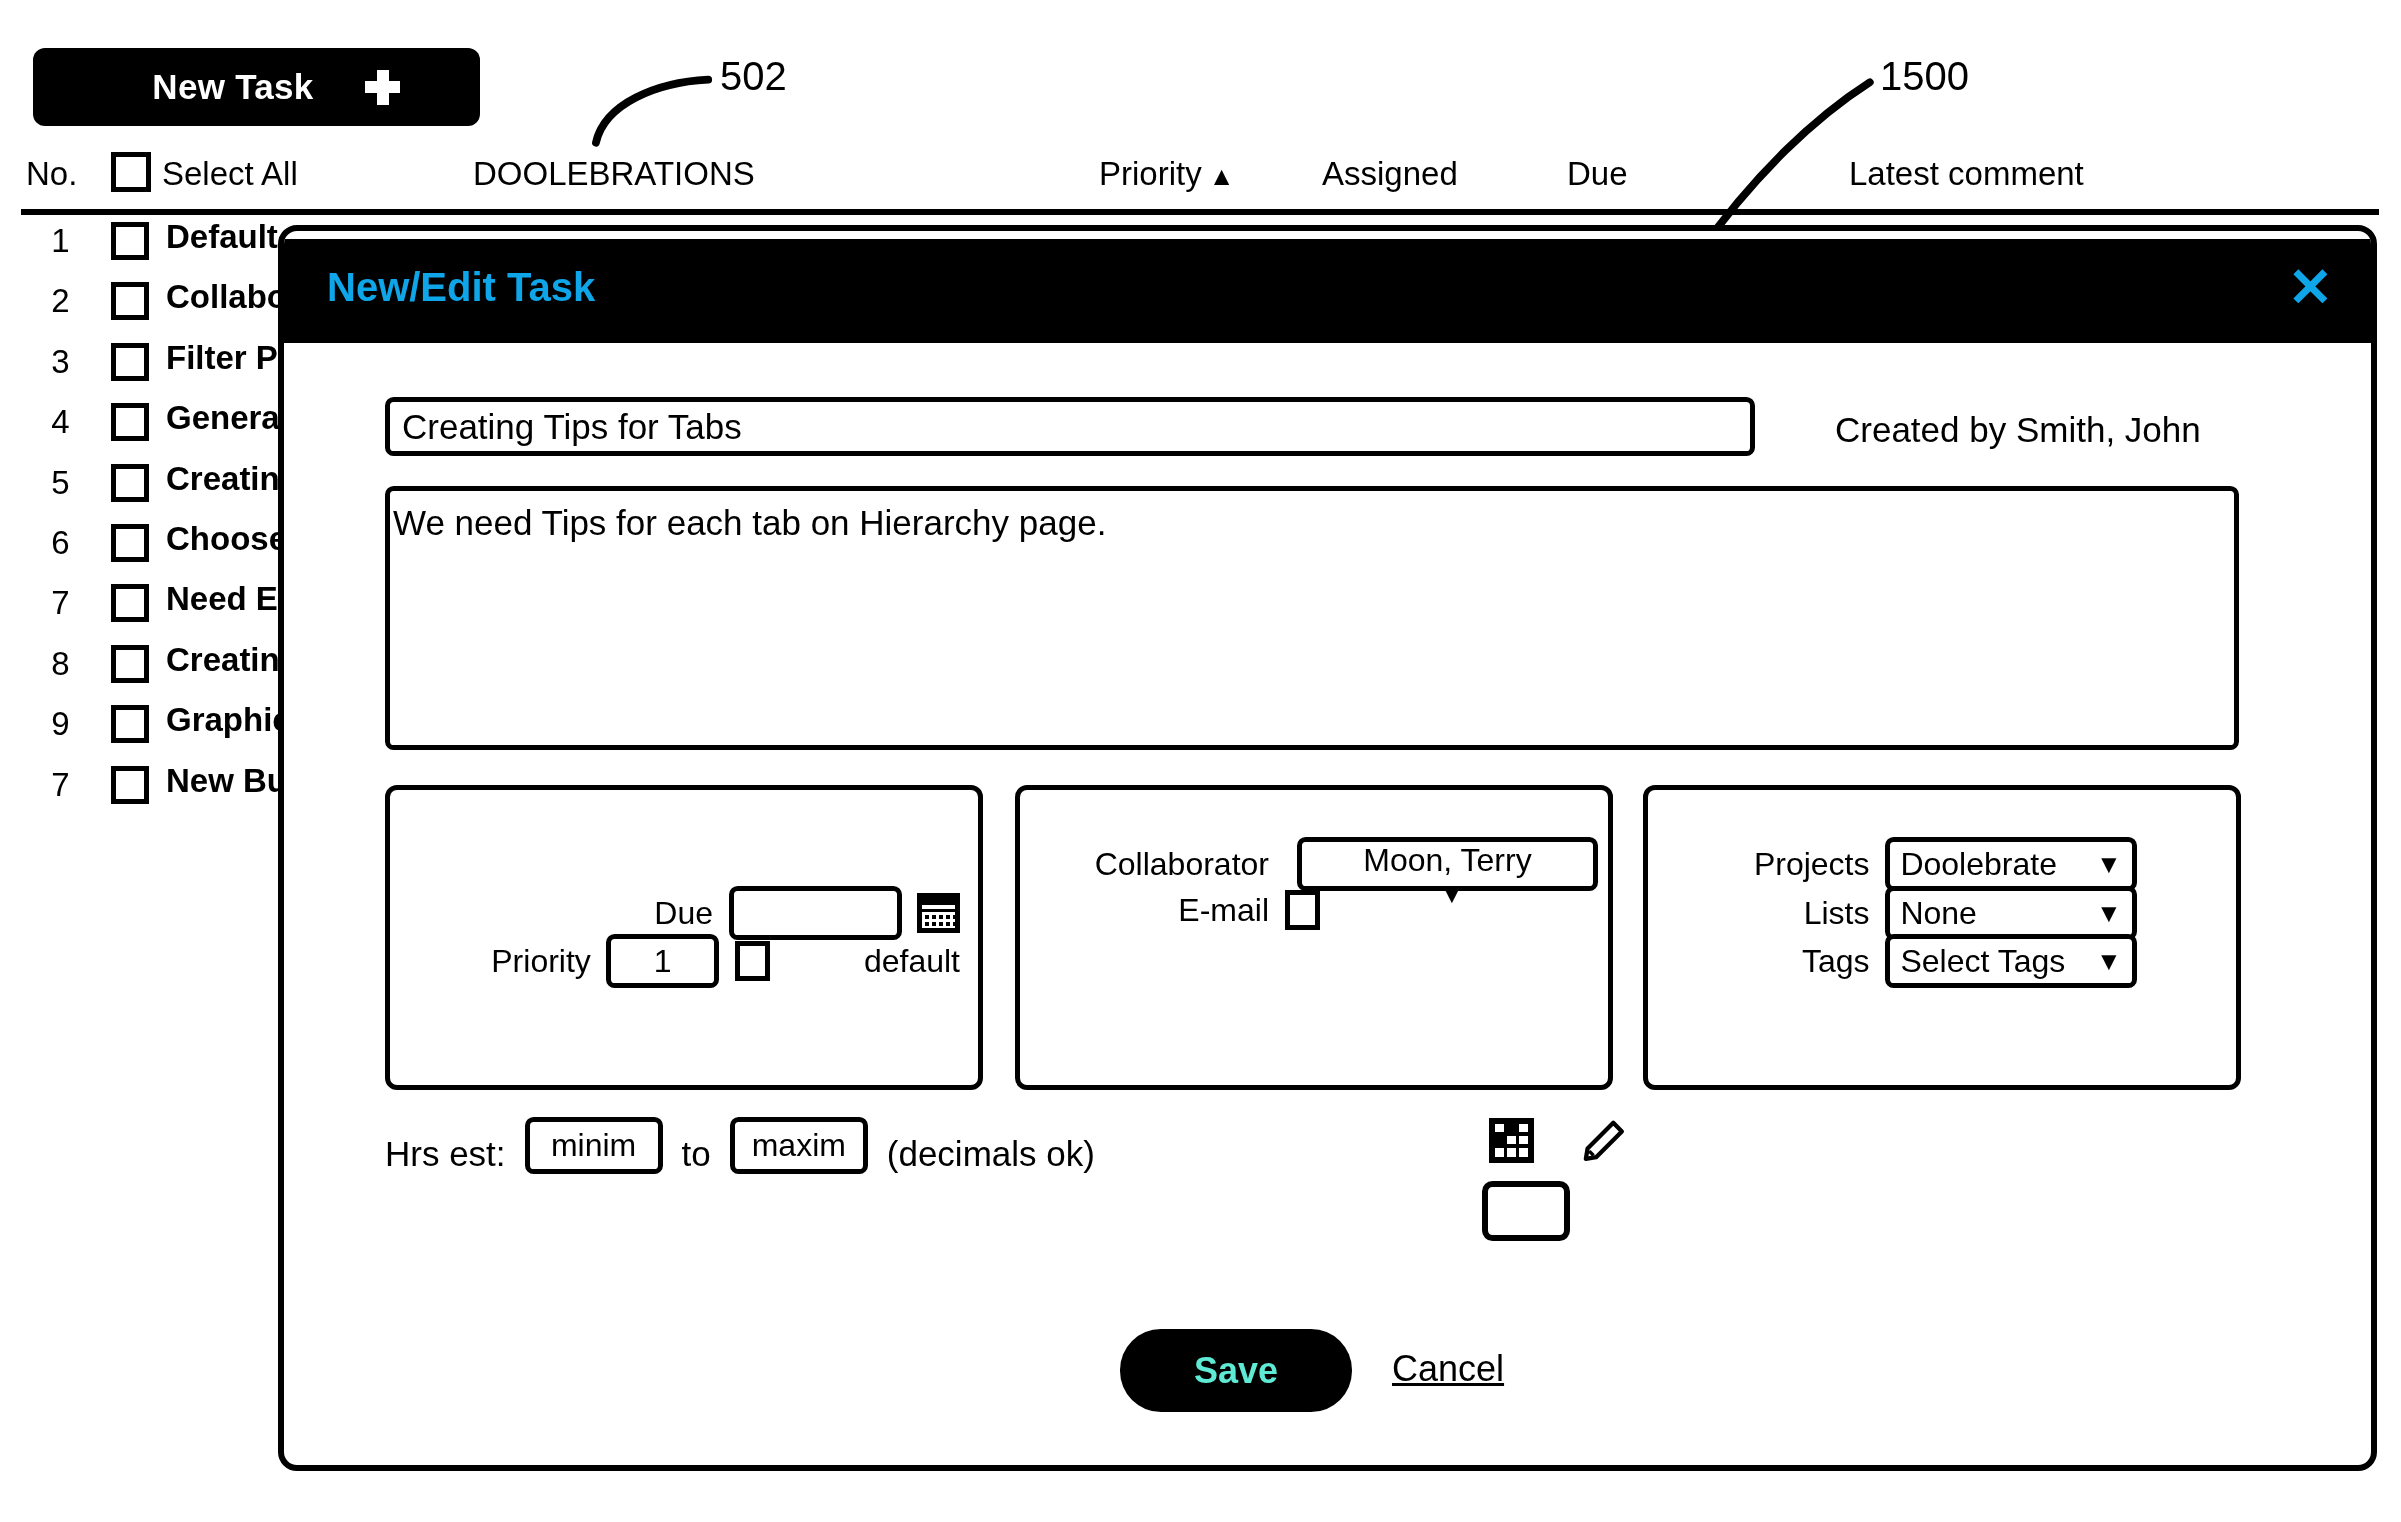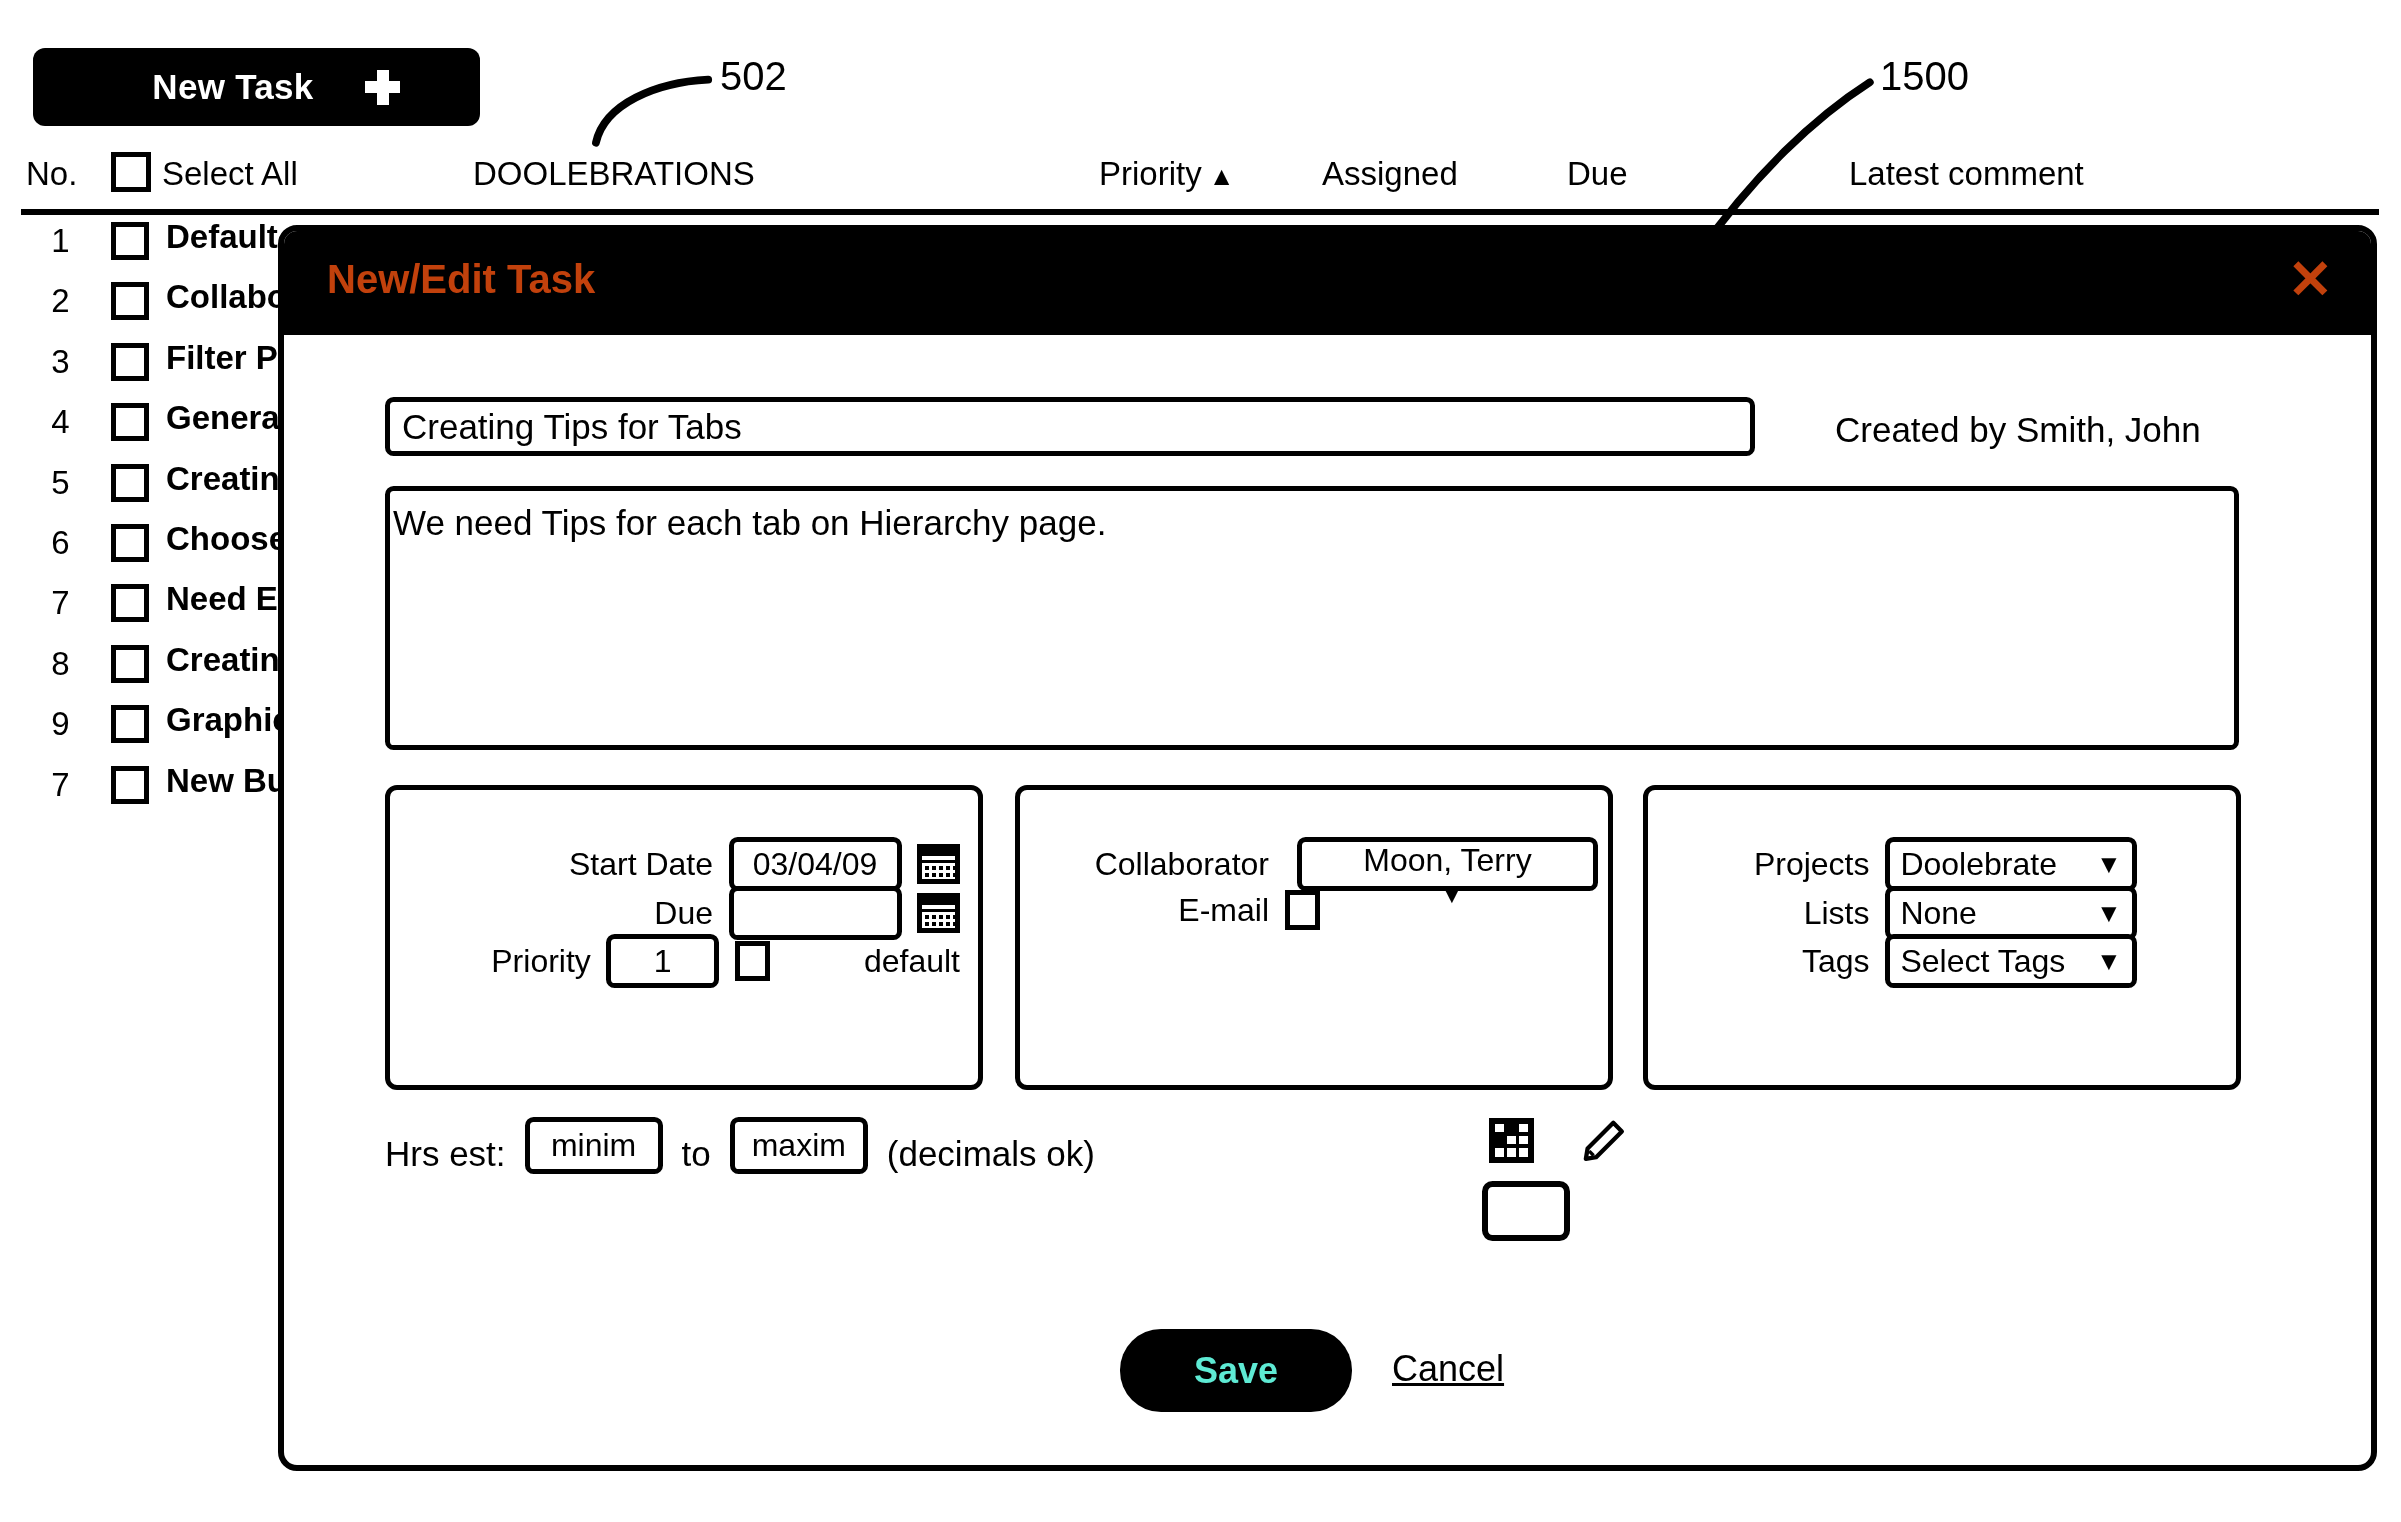--- a/index.html
+++ b/index.html
@@ -139,24 +139,24 @@
     left: 278px; top: 225px;
     width: 2099px; height: 1246px;
     background: #ffffff;
     border: 6px solid #000000;
     border-radius: 19px;
     box-sizing: border-box;
     overflow: hidden;
   }
   #modal-titlebar {
     position: absolute;
-    left: 0; top: 0;
+    left: 0; top: 8px;
     width: 100%; height: 104px;
     background: #000000;
-    color: #c2410c;
+    color: #0ea5e9;
   }
   #modal-title {
     position: absolute;
     left: 43px; top: 26px;
     font-size: 40px;
     font-weight: bold;
   }
   #modal-close {
     position: absolute;
     right: 38px; top: 21px;
@@ -477,45 +477,20 @@
 
 <div id="title-input">
   <span>Creating Tips for Tabs</span>
 </div>
 <div id="created-by">Created by Smith, John</div>
 <div id="desc-textarea">
   <span>We need Tips for each tab on Hierarchy page.</span>
 </div>
 
 <div class="panel" id="panel-schedule">
-  <div class="fieldrow" id="row-startdate">
-    <span class="flabel">Start Date</span>
-    <span class="textbox">
-        <span>03/04/09</span>
-      </span>
-    <span class="cal-icon">
-        <span class="cal-dots">
-          <i></i>
-          <i></i>
-          <i></i>
-          <i></i>
-          <i></i>
-          <i></i>
-          <i></i>
-          <i></i>
-          <i></i>
-          <i></i>
-          <i></i>
-          <i></i>
-          <i></i>
-          <i></i>
-          <i></i>
-        </span>
-      </span>
-  </div>
   <div class="fieldrow" id="row-due">
     <span class="flabel">Due</span>
     <span class="textbox">
         <span></span>
       </span>
     <span class="cal-icon">
         <span class="cal-dots">
           <i></i>
           <i></i>
           <i></i>

